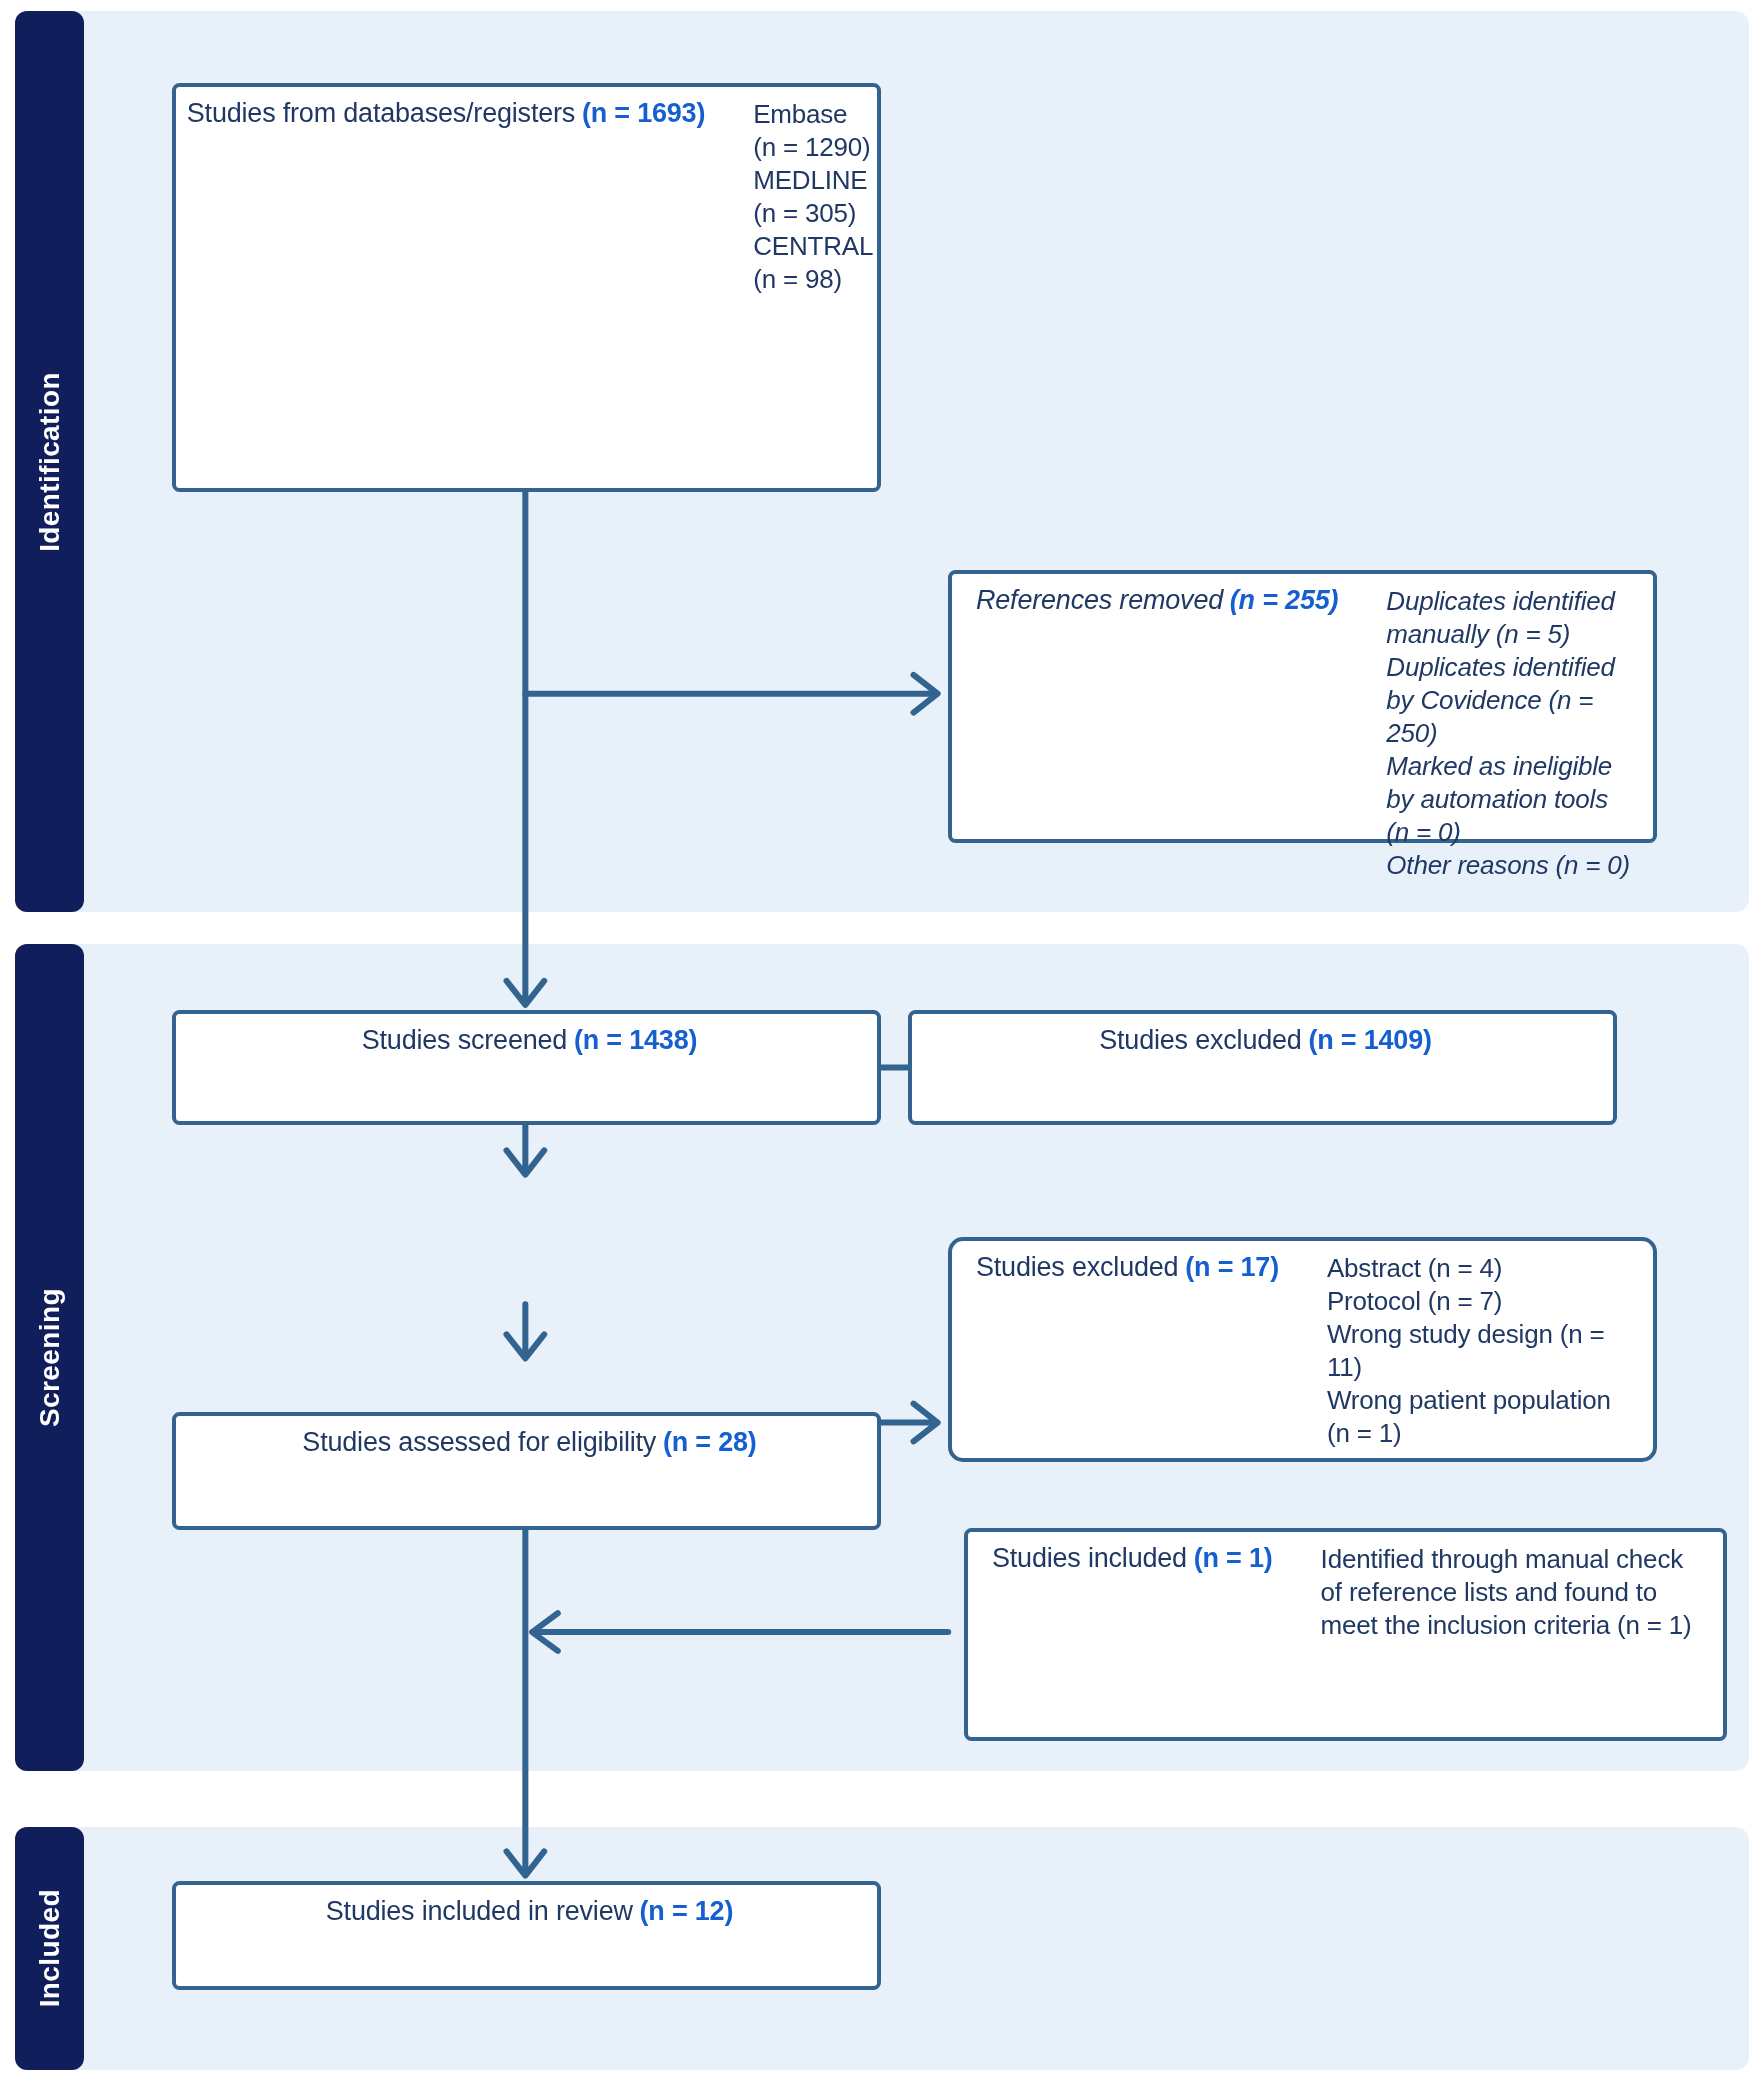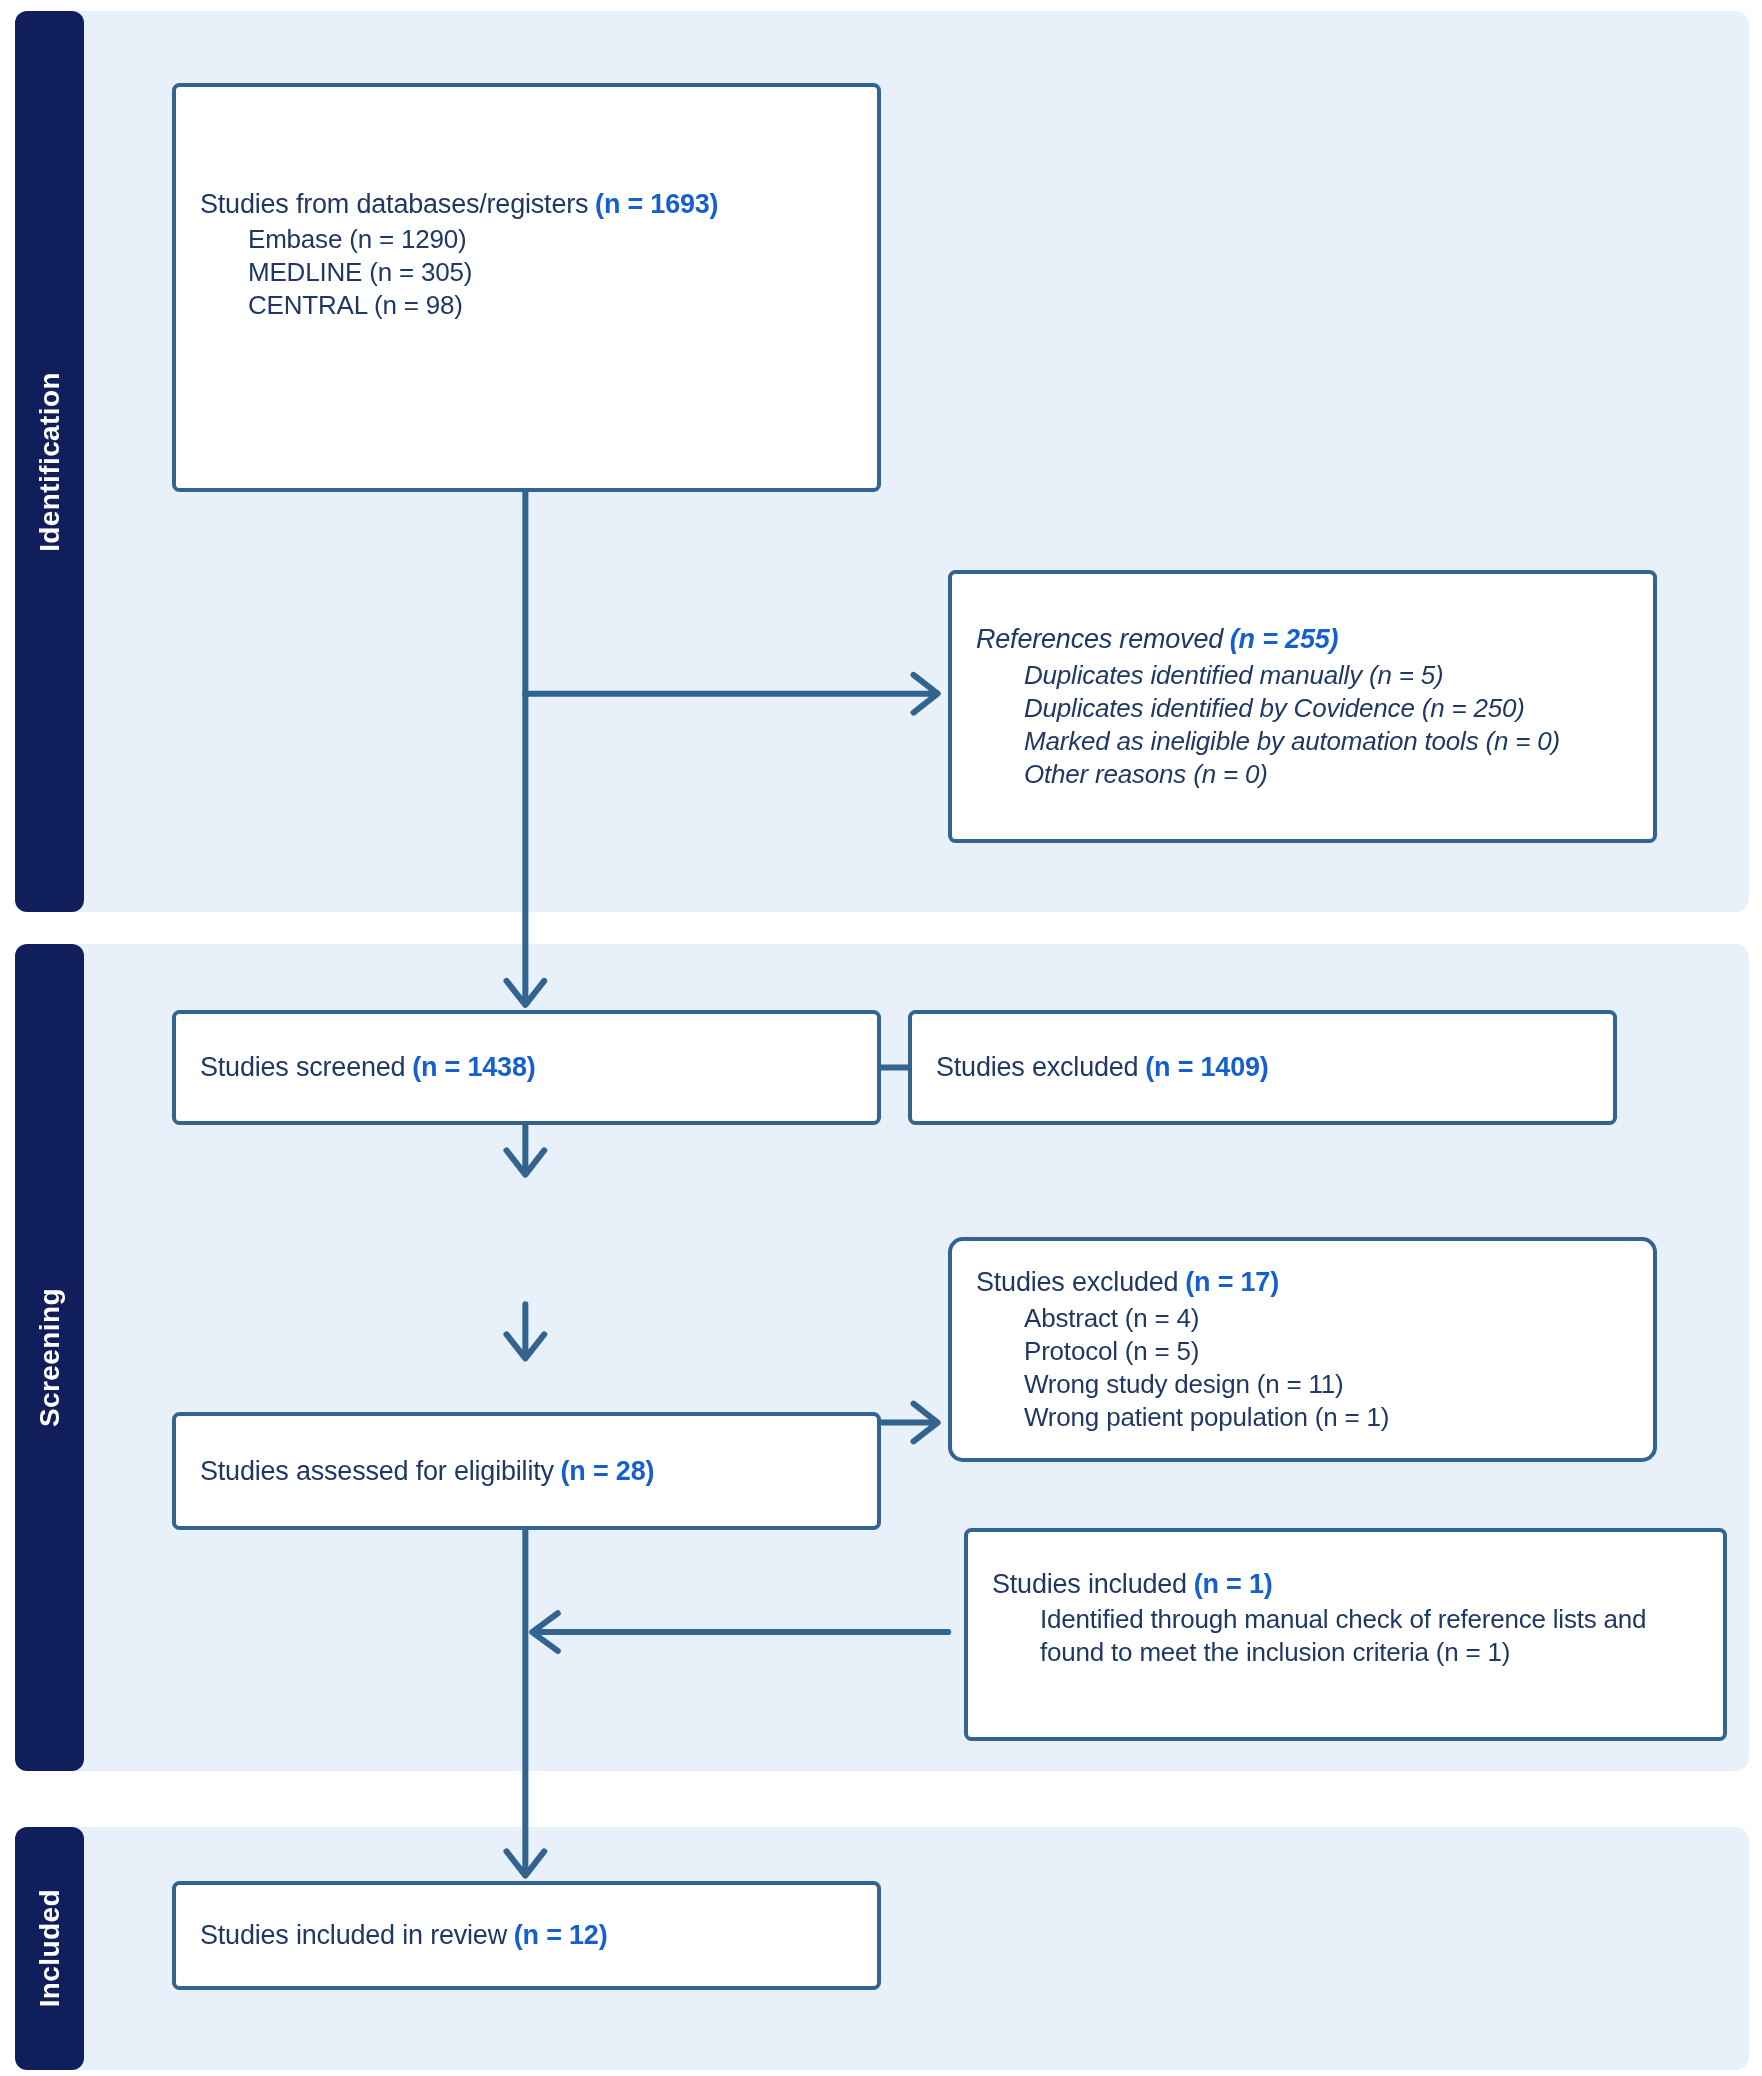--- a/index.html
+++ b/index.html
@@ -12,21 +12,21 @@
     position:absolute;left:15px;width:69px;background:var(--sidebar);
     border-radius:12px;display:flex;align-items:center;justify-content:center;
   }
   .tab span{
     writing-mode:vertical-rl;transform:rotate(180deg);
     color:#ffffff;font-weight:bold;font-size:28px;letter-spacing:0.4px;white-space:nowrap;
   }
   .box{
     position:absolute;background:var(--box-bg);
     border:4.5px solid var(--box-border);border-radius:7.5px;box-sizing:border-box;
-    display:flex;flex-direction:column;justify-content:center;
+    display:flex;flex-direction:row;justify-content:center;
     padding:9px 18px 9px 24px;color:var(--text);
     font-size:26px;line-height:33px;letter-spacing:-0.2px;
   }
   .box .title{margin:0;font-size:27px;line-height:35px;white-space:nowrap;}
   .box .count{color:var(--count);font-weight:bold;margin-left:6.8px;}
   .box .items{margin:1.5px 0 0 48px;}
   .box .items p{margin:0;}
   .bias-up{padding-bottom:75px;}
   .bias-up-sm{padding-bottom:42px;}
   svg.arrows{position:absolute;left:0;top:0;width:1763px;height:2077px;pointer-events:none;}
@@ -95,21 +95,21 @@
   </div>
 
   <div class="box" style="left:908px;top:1010px;width:709px;height:115px;">
     <p class="title"><span>Studies excluded</span><span class="count">(n = 1409)</span></p>
   </div>
 
   <div class="box" style="left:948px;top:1237px;width:709px;height:225px;border-radius:15px;">
     <p class="title"><span>Studies excluded</span><span class="count">(n = 17)</span></p>
     <div class="items">
       <p>Abstract (n = 4)</p>
-      <p>Protocol (n = 5)</p>
+      <p>Protocol (n = 7)</p>
       <p>Wrong study design (n = 11)</p>
       <p>Wrong patient population (n = 1)</p>
     </div>
   </div>
 
   <div class="box bias-up-sm" style="left:948px;top:1528px;width:763px;height:213px;margin-left:16px;">
     <p class="title"><span>Studies included</span><span class="count">(n = 1)</span></p>
     <div class="items">
       <p>Identified through manual check of reference lists and found to meet the inclusion criteria (n = 1)</p>
     </div>

